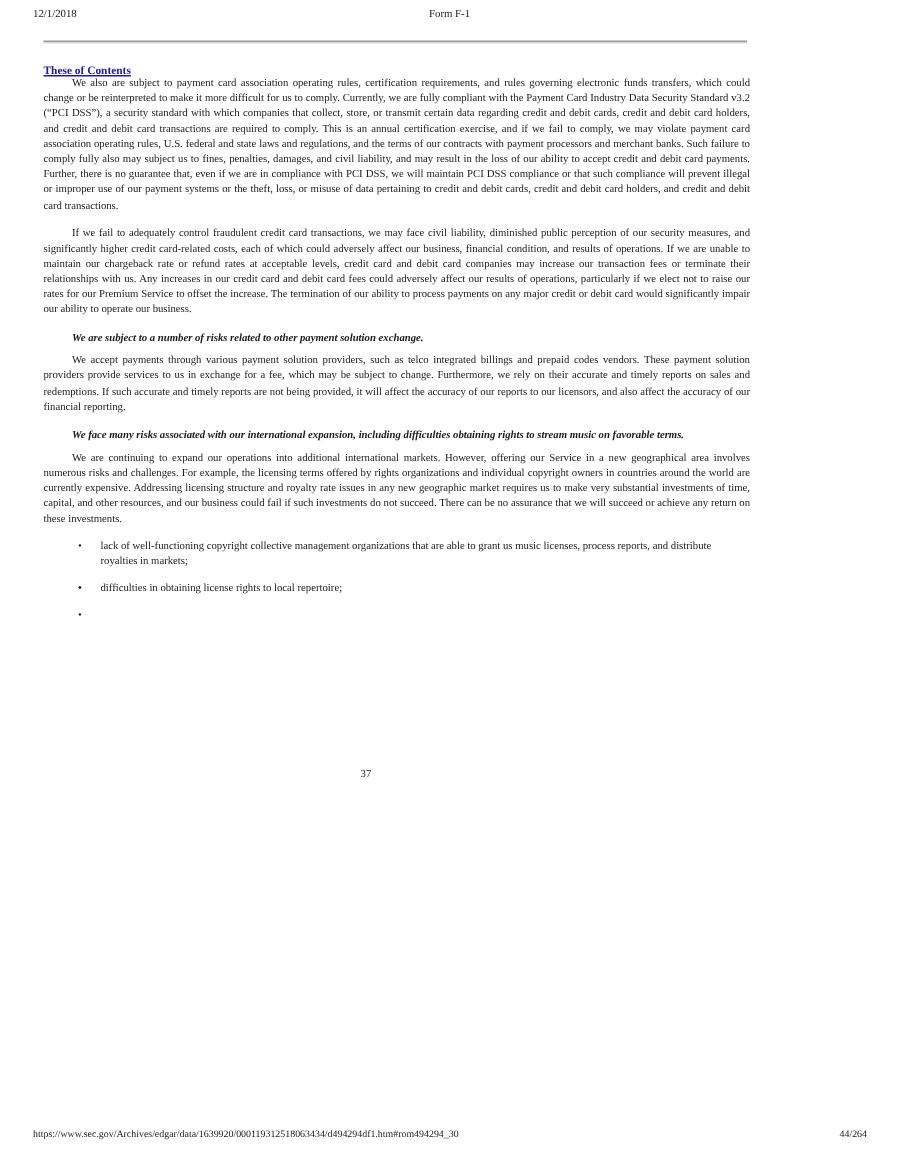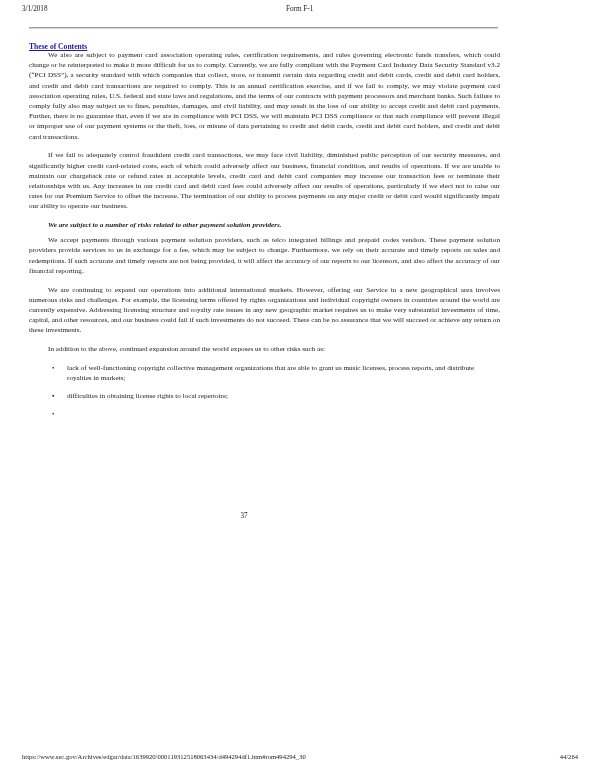--- a/index.html
+++ b/index.html
@@ -33,36 +33,36 @@
   ul.bul li .dot { position: absolute; left: 23px; top: 0; }
   .pageno { position: absolute; top: 512px; left: 0; width: 488px; text-align: center; font-size: 7.2px; }
   .ftr { position: absolute; top: 753px; left: 22px; right: 22px; font-size: 6.6px; }
   .ftr .url { position: absolute; left: 0; top: 0; }
   .ftr .pg { position: absolute; right: 0; top: 0; }
 </style>
 </head>
 <body>
 
 <div class="hdr">
-  <span class="date">3/1/2018</span>
+  <span class="date">12/1/2018</span>
   <span class="form">Form F-1</span>
 </div>
 <div class="rule"></div>
 
 <a class="toc">These of Contents</a>
 
 <div class="content">
   <p>We also are subject to payment card association operating rules, certification requirements, and rules governing electronic funds transfers, which could change or be reinterpreted to make it more difficult for us to comply. Currently, we are fully compliant with the Payment Card Industry Data Security Standard v3.2 (“PCI DSS”), a security standard with which companies that collect, store, or transmit certain data regarding credit and debit cards, credit and debit card holders, and credit and debit card transactions are required to comply. This is an annual certification exercise, and if we fail to comply, we may violate payment card association operating rules, U.S. federal and state laws and regulations, and the terms of our contracts with payment processors and merchant banks. Such failure to comply fully also may subject us to fines, penalties, damages, and civil liability, and may result in the loss of our ability to accept credit and debit card payments. Further, there is no guarantee that, even if we are in compliance with PCI DSS, we will maintain PCI DSS compliance or that such compliance will prevent illegal or improper use of our payment systems or the theft, loss, or misuse of data pertaining to credit and debit cards, credit and debit card holders, and credit and debit card transactions.</p>
   <p>If we fail to adequately control fraudulent credit card transactions, we may face civil liability, diminished public perception of our security measures, and significantly higher credit card-related costs, each of which could adversely affect our business, financial condition, and results of operations. If we are unable to maintain our chargeback rate or refund rates at acceptable levels, credit card and debit card companies may increase our transaction fees or terminate their relationships with us. Any increases in our credit card and debit card fees could adversely affect our results of operations, particularly if we elect not to raise our rates for our Premium Service to offset the increase. The termination of our ability to process payments on any major credit or debit card would significantly impair our ability to operate our business.</p>
 
-  <p class="h">We are subject to a number of risks related to other payment solution providers.</p>
+  <p class="h">We are subject to a number of risks related to other payment solution exchange.</p>
   <p>We accept payments through various payment solution providers, such as telco integrated billings and prepaid codes vendors. These payment solution providers provide services to us in exchange for a fee, which may be subject to change. Furthermore, we rely on their accurate and timely reports on sales and redemptions. If such accurate and timely reports are not being provided, it will affect the accuracy of our reports to our licensors, and also affect the accuracy of our financial reporting.</p>
 
+  <p class="h">We face many risks associated with our international expansion, including difficulties obtaining rights to stream music on favorable terms.</p>
   <p>We are continuing to expand our operations into additional international markets. However, offering our Service in a new geographical area involves numerous risks and challenges. For example, the licensing terms offered by rights organizations and individual copyright owners in countries around the world are currently expensive. Addressing licensing structure and royalty rate issues in any new geographic market requires us to make very substantial investments of time, capital, and other resources, and our business could fail if such investments do not succeed. There can be no assurance that we will succeed or achieve any return on these investments.</p>
-  <p class="last">In addition to the above, continued expansion around the world exposes us to other risks such as:</p>
 
   <ul class="bul">
     <li>
       <span class="dot">•</span>
       <span>lack of well-functioning copyright collective management organizations that are able to grant us music licenses, process reports, and distribute royalties in markets;</span>
     </li>
     <li>
       <span class="dot">•</span>
     </li>
     <li>

